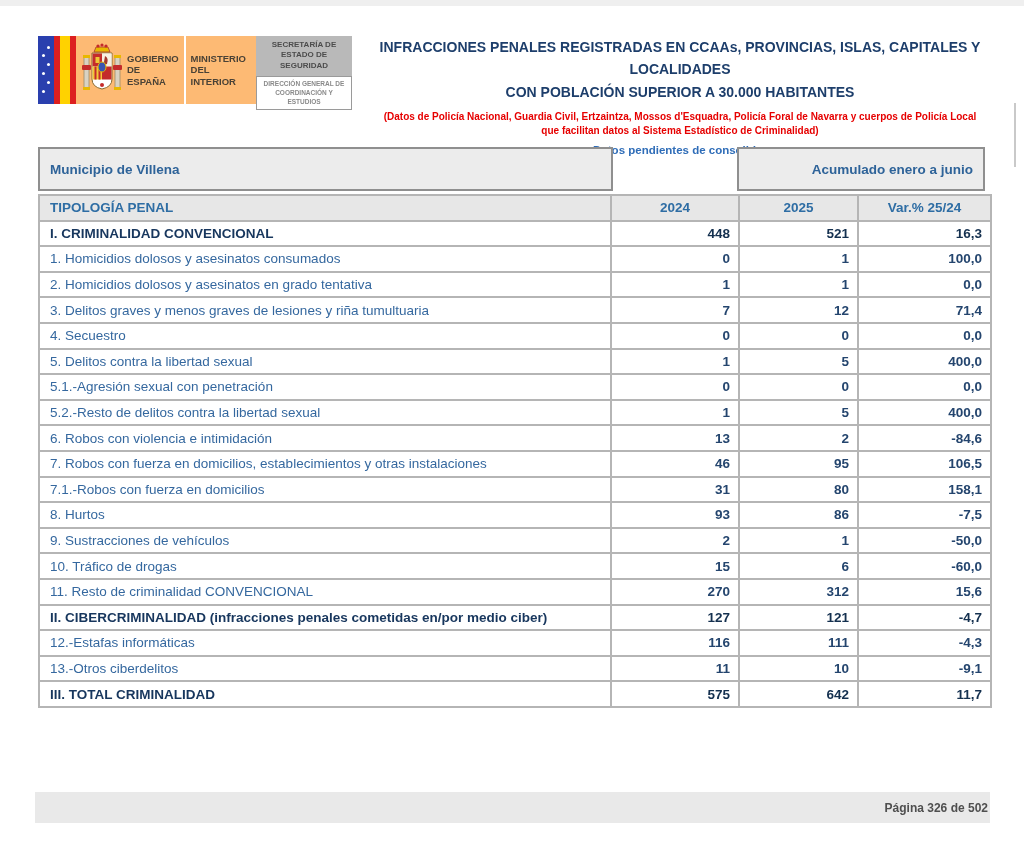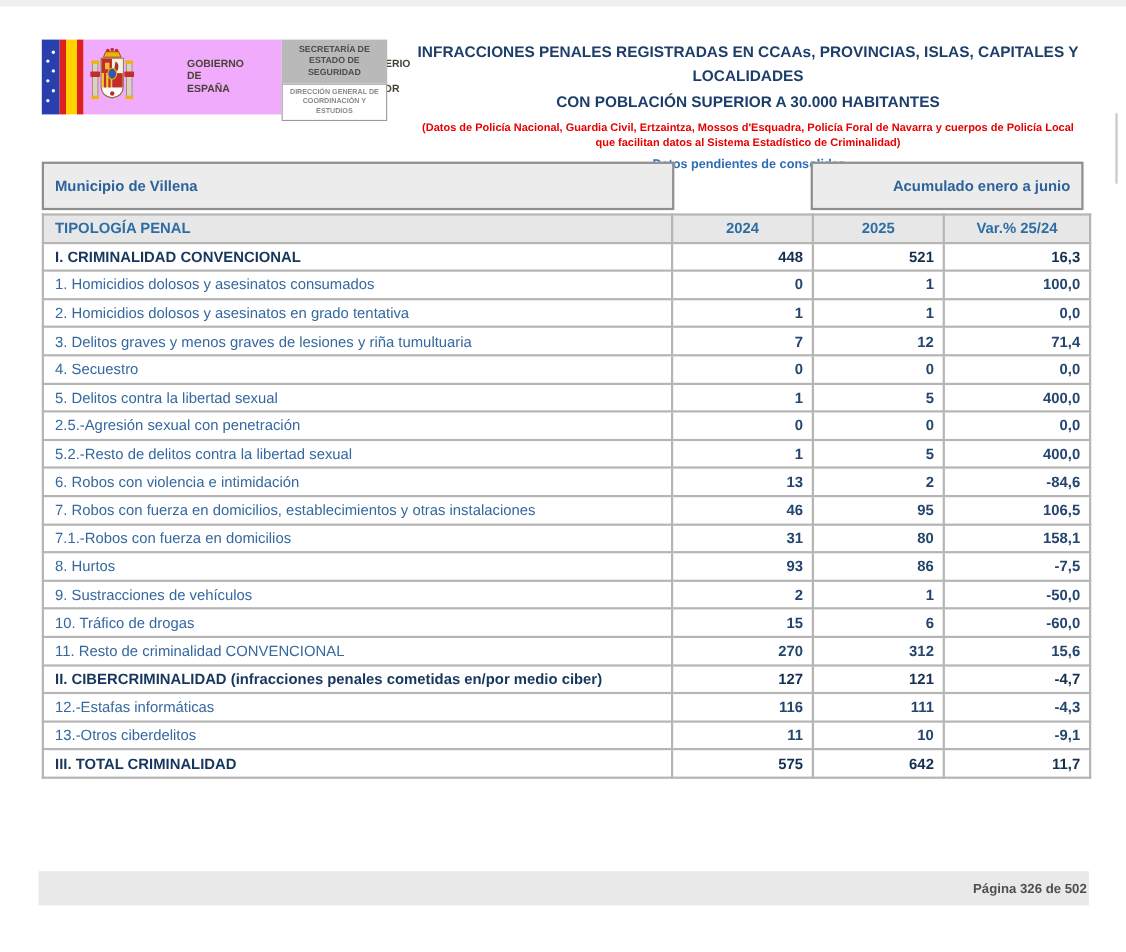--- a/index.html
+++ b/index.html
@@ -9,21 +9,21 @@
   .edge-artifact{position:absolute;top:103px;right:8px;width:2px;height:64px;background:#c9c9c9;}
 
   
   .gov-banner{position:absolute;left:38px;top:36px;height:68px;display:flex;align-items:stretch;}
   .eu-strip{position:relative;width:16px;background:#2a3fae;}
   .eu-strip::after{content:"";position:absolute;left:9px;top:10px;width:3px;height:3px;border-radius:50%;
         background:#fff;box-shadow:-5px 8px 0 #fff,0 17px 0 #fff,-5px 26px 0 #fff,0 35px 0 #fff,-5px 44px 0 #fff;}
   .flag-strip{width:22px;display:flex;}
   .flag-strip .fr{flex:0 0 27%;background:#dd1f1f;}
   .flag-strip .fy{flex:1;background:#ffd200;}
-  .yellow-block{width:180px;background:#f0abfc;display:flex;align-items:center;padding:0 6px;box-sizing:border-box;gap:43px;}
+  .yellow-block{width:180px;background:#fdba74;display:flex;align-items:center;padding:0 6px;box-sizing:border-box;}
   .coat{flex:0 0 auto;margin-right:5px;}
   .gov-text,.min-text{font-weight:bold;color:#4a4236;font-size:9.5px;line-height:1.2;letter-spacing:0;}
   .banner-divider{width:2px;background:#ffffff;align-self:stretch;margin:0 5px;}
   .dept-col{width:96px;display:flex;flex-direction:column;text-align:center;}
   .secretaria-box{flex:0 0 40px;background:#b9b9b9;color:#4c4c4c;font-weight:bold;font-size:8px;
         line-height:1.3;padding:4px 5px;box-sizing:border-box;}
   .direccion-box{flex:1;background:#ffffff;border:1px solid #9a9a9a;color:#8a8a8a;font-weight:bold;
         font-size:6.5px;line-height:1.35;padding:3px 5px;box-sizing:border-box;}
 
   
@@ -178,21 +178,21 @@
       <td class="c-num">0</td>
       <td class="c-num">0,0</td>
     </tr>
         <tr>
       <td class="c-label">5. Delitos contra la libertad sexual</td>
       <td class="c-num">1</td>
       <td class="c-num">5</td>
       <td class="c-num">400,0</td>
     </tr>
         <tr>
-      <td class="c-label">2.5.-Agresión sexual con penetración</td>
+      <td class="c-label">5.1.-Agresión sexual con penetración</td>
       <td class="c-num">0</td>
       <td class="c-num">0</td>
       <td class="c-num">0,0</td>
     </tr>
         <tr>
       <td class="c-label">5.2.-Resto de delitos contra la libertad sexual</td>
       <td class="c-num">1</td>
       <td class="c-num">5</td>
       <td class="c-num">400,0</td>
     </tr>

